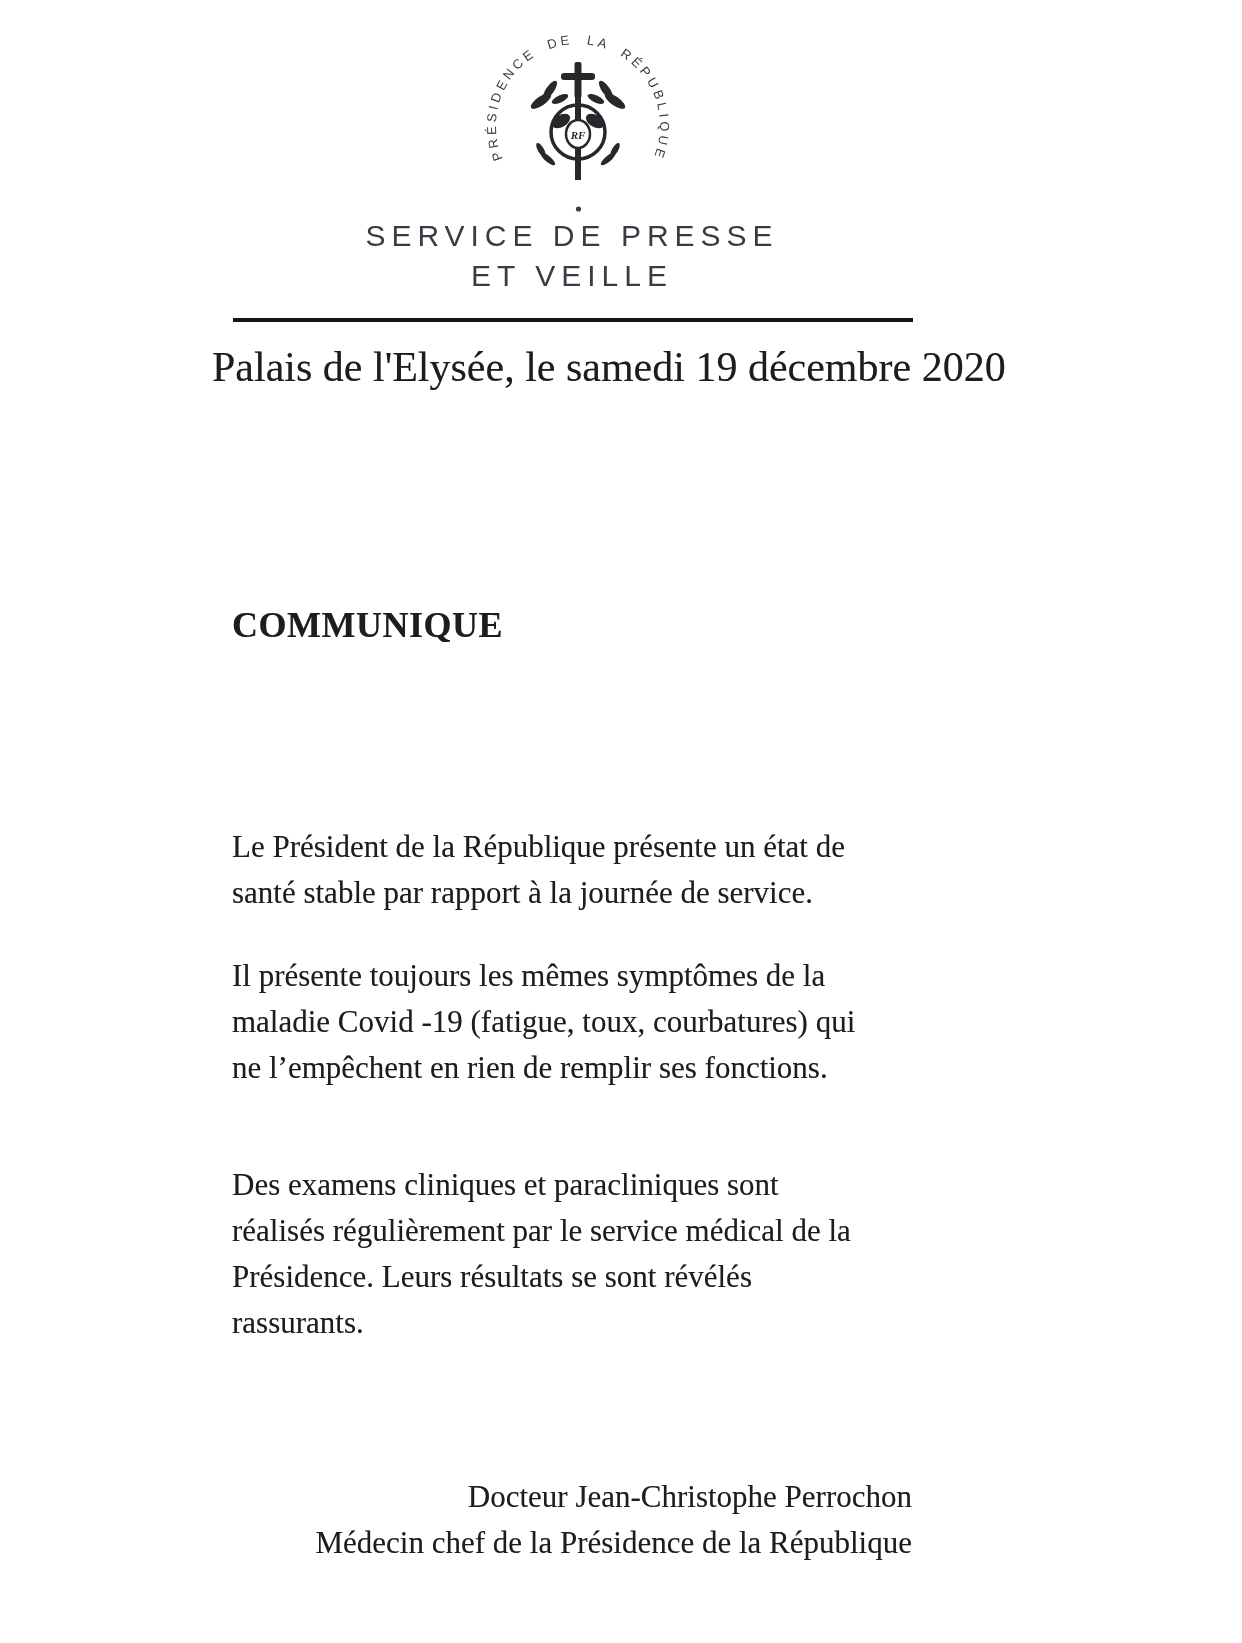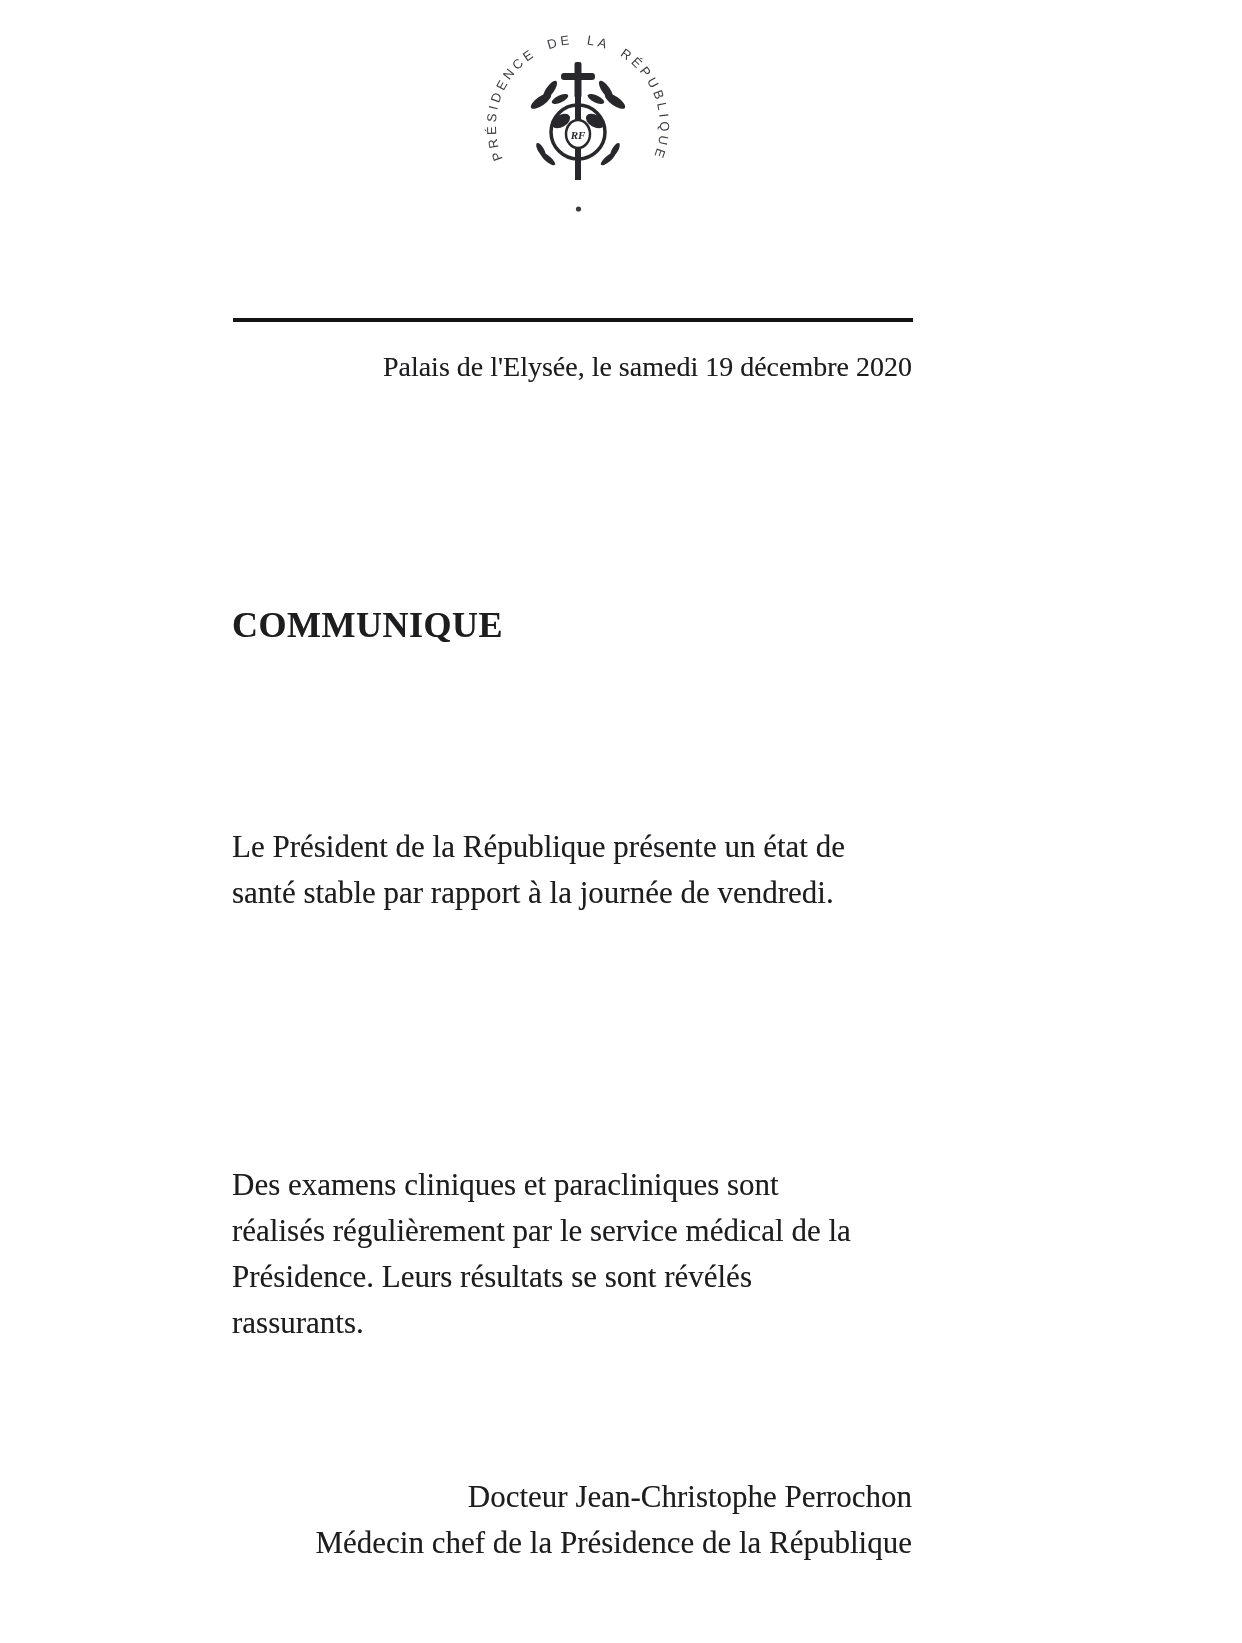--- a/index.html
+++ b/index.html
@@ -53,21 +53,21 @@
     height: 4px;
     background: #141414;
   }
   
   .date-line {
     position: absolute;
     left: 212px;
     top: 344px;
     width: 700px;
     text-align: right;
-    font-size: 28px;
+    font-size: 42px;
     line-height: 46px;
     white-space: nowrap;
     text-shadow: 0 0 0.6px rgba(20,20,20,0.4);
   }
   .doc-title {
     position: absolute;
     left: 232px;
     top: 602px;
     width: 680px;
     text-align: left;
@@ -138,29 +138,36 @@
       <ellipse cx="70" cy="133" rx="9" ry="3" transform="rotate(40 70 133)"></ellipse>
       <ellipse cx="63" cy="124" rx="8" ry="3" transform="rotate(60 63 124)"></ellipse>
       <ellipse cx="130" cy="133" rx="9" ry="3" transform="rotate(-40 130 133)"></ellipse>
       <ellipse cx="137" cy="124" rx="8" ry="3" transform="rotate(-60 137 124)"></ellipse>
 
       <ellipse cx="100" cy="108" rx="12" ry="14" fill="#ffffff" stroke="#28282c" stroke-width="2.5"></ellipse>
       <text x="100" y="113" text-anchor="middle" font-size="11" font-style="italic" font-weight="bold" font-family="Liberation Serif, serif" fill="#28282c">RF</text>
     </g>
   </svg>
 
+  <div class="press-service">
+    <div>SERVICE DE PRESSE</div>
+    <div>ET VEILLE</div>
+  </div>
 
   <div class="divider"></div>
 
   <div class="date-line">Palais de l'Elysée, le samedi 19 décembre 2020</div>
 
   <div class="doc-title">COMMUNIQUE</div>
 
   <div class="para p1">Le Président de la République présente un état de
-santé stable par rapport à la journée de vendredi.</div>
+santé stable par rapport à la journée de service.</div>
+  <div class="para p2">Il présente toujours les mêmes symptômes de la
+maladie Covid -19 (fatigue, toux, courbatures) qui
+ne l’empêchent en rien de remplir ses fonctions.</div>
   <div class="para p3">Des examens cliniques et paracliniques sont
 réalisés régulièrement par le service médical de la
 Présidence. Leurs résultats se sont révélés
 rassurants.</div>
 
   <div class="signature">Docteur Jean-Christophe Perrochon
 Médecin chef de la Présidence de la République</div>
 
 </div>
 

